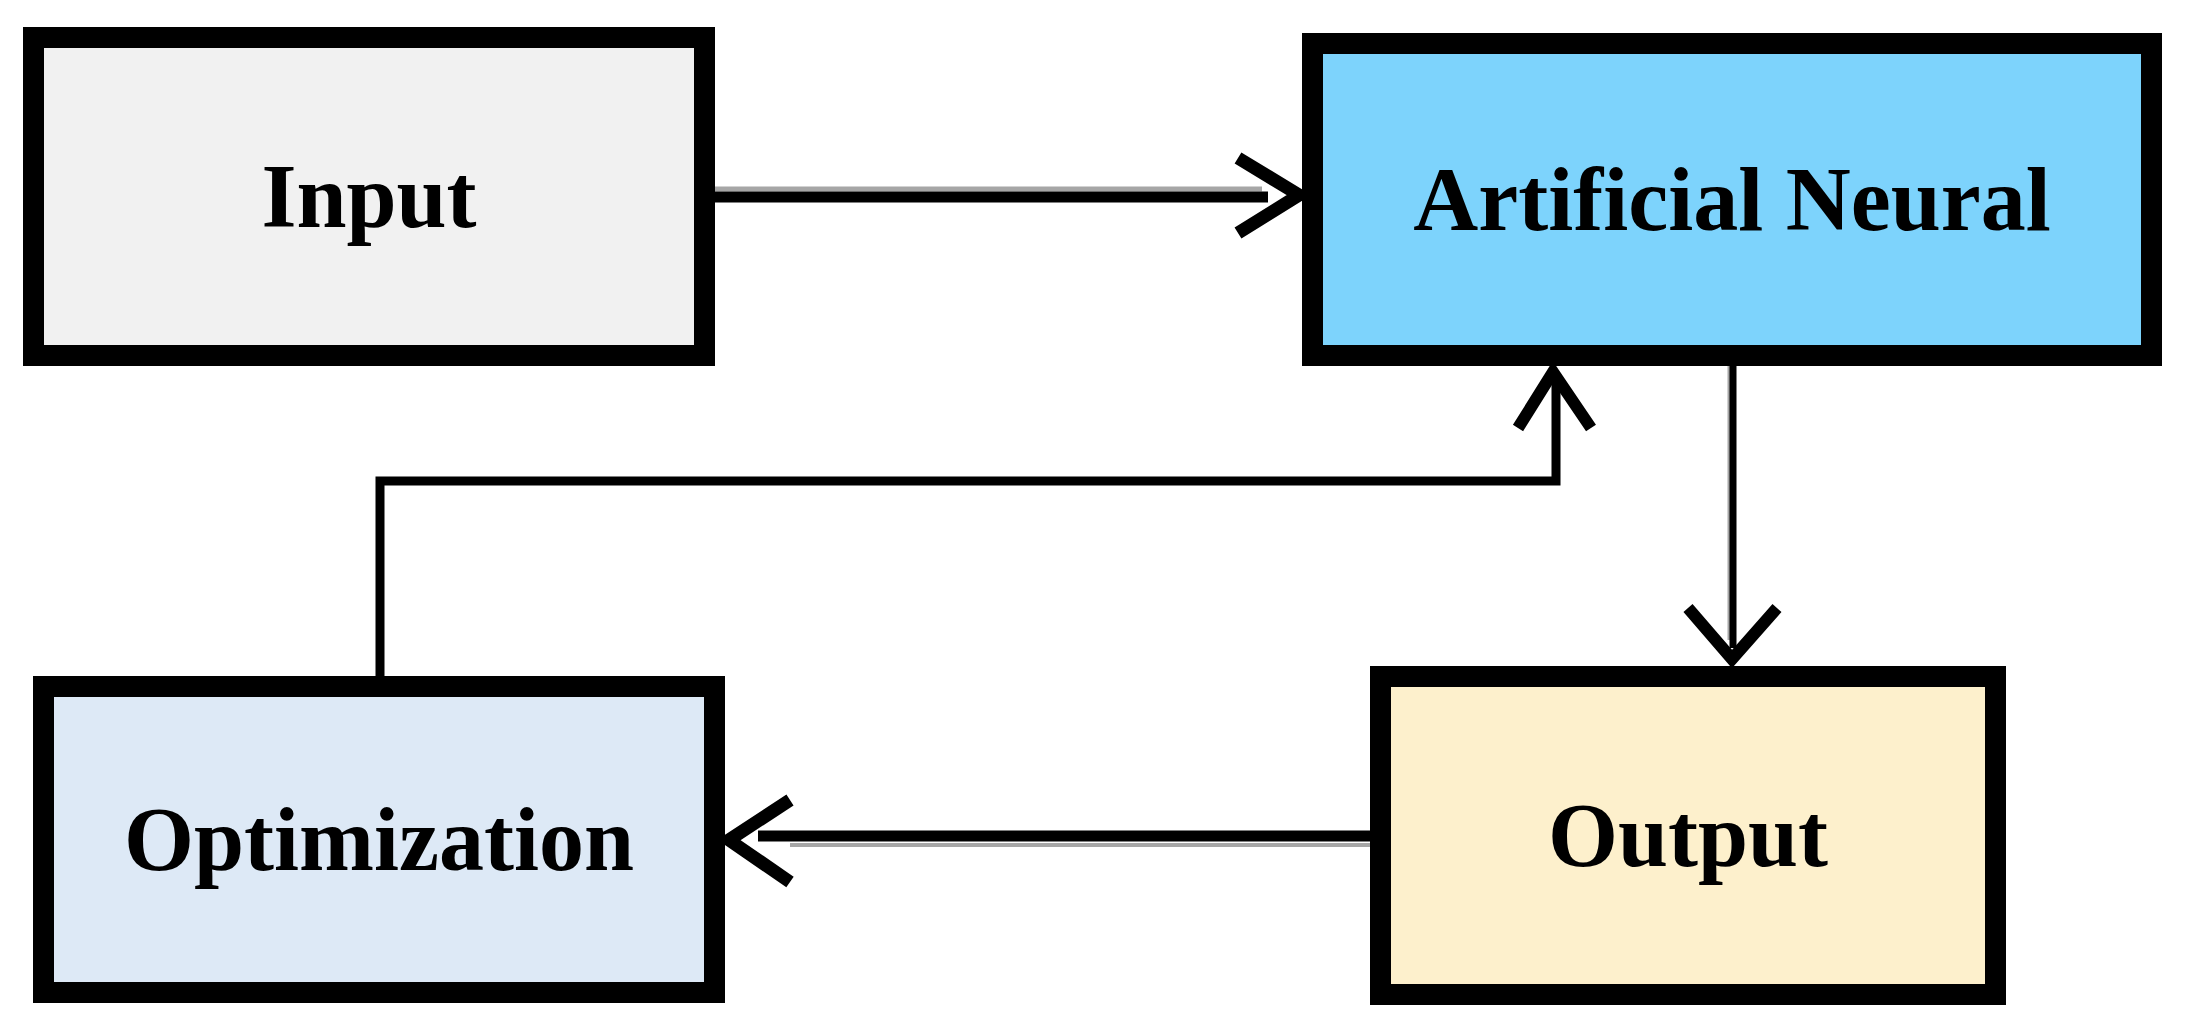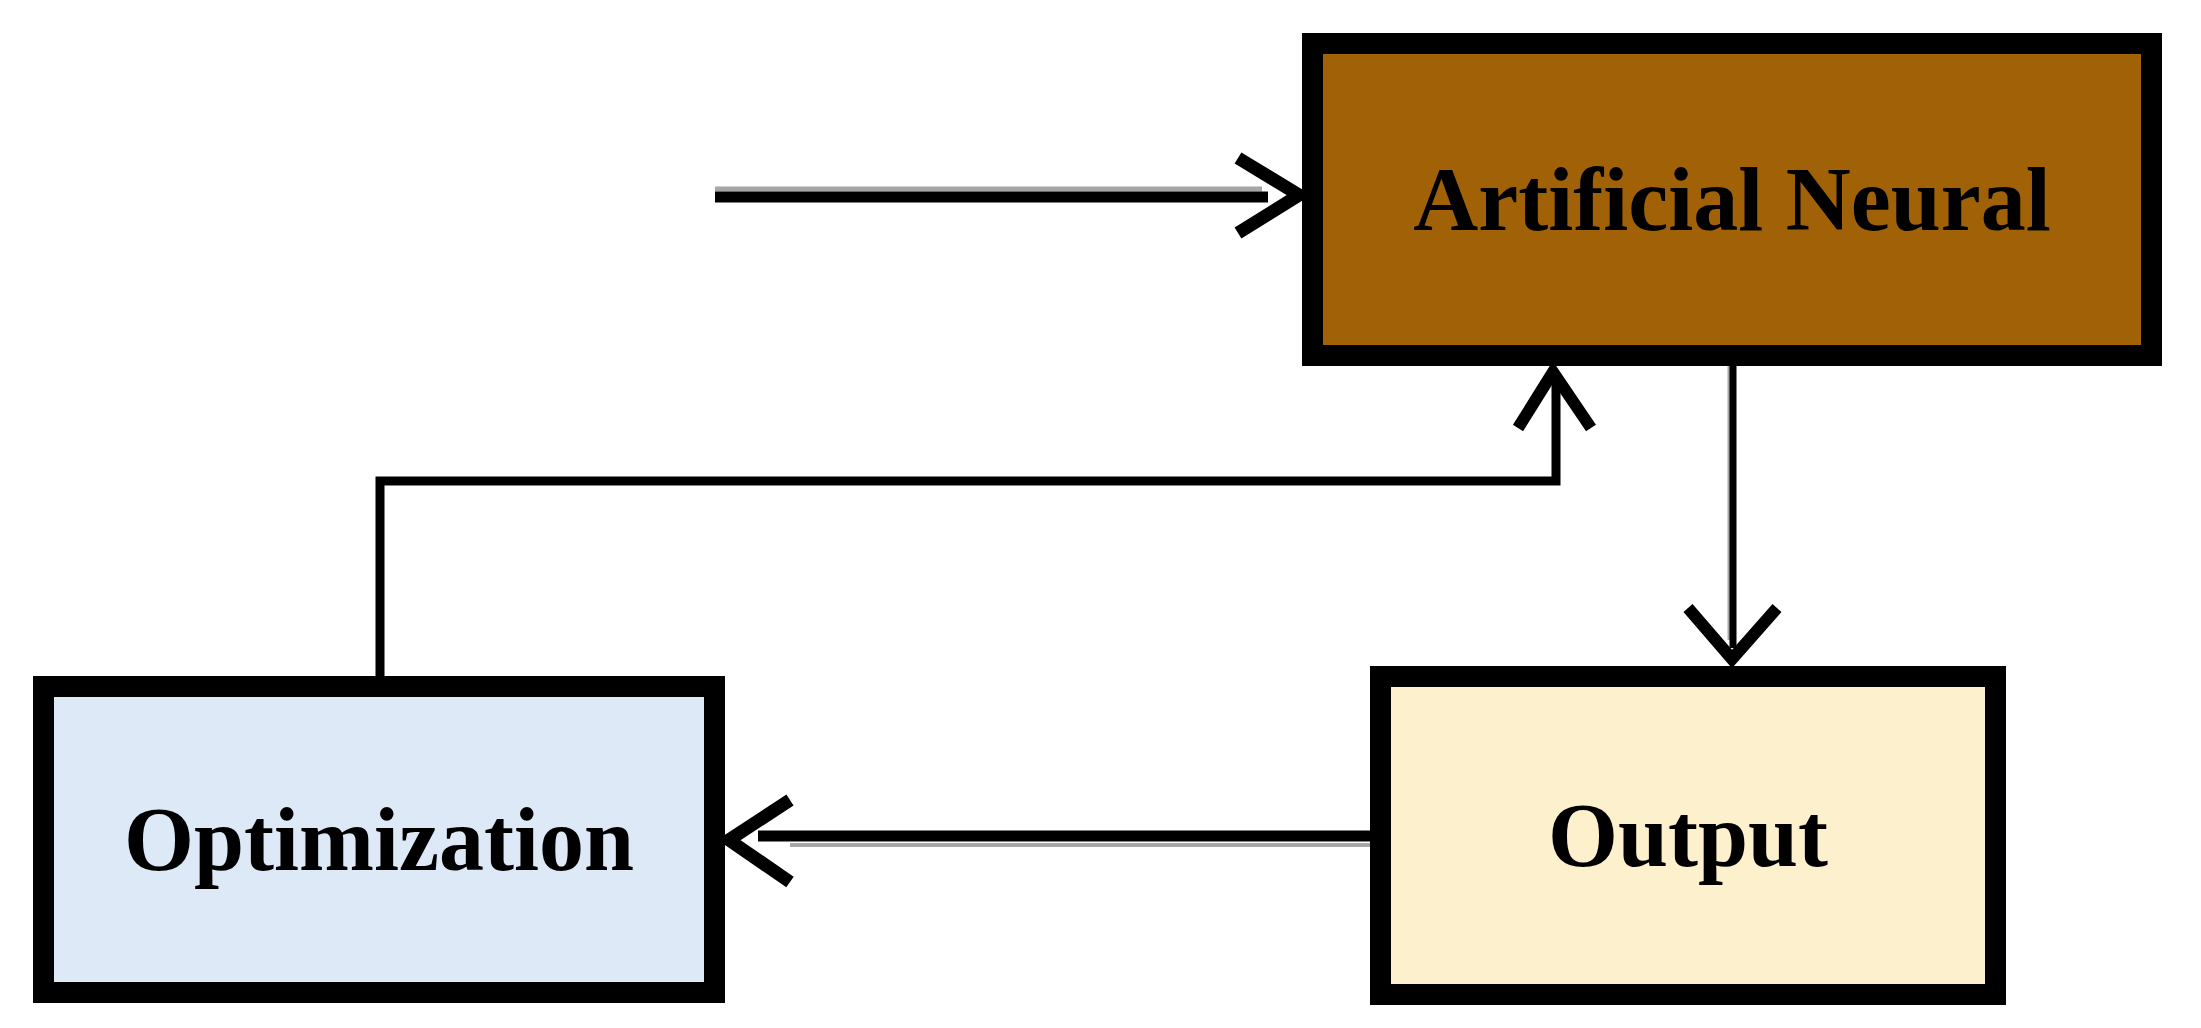--- a/index.html
+++ b/index.html
@@ -69,22 +69,25 @@
       <line class="edge-halo" x1="1370" y1="845" x2="790" y2="845" stroke-width="4"></line>
       <path class="arrowhead" d="M 790,800 L 729,840 L 790,882" stroke-width="13"></path>
     </g>
 
     <g>
       <polyline class="edge-line" points="380,678 380,481 1556,481 1556,378" stroke-width="9"></polyline>
       <path class="arrowhead" d="M 1518,428 L 1553,372 L 1591,428" stroke-width="12"></path>
     </g>
   </svg>
 
+  <div class="node node-input" style="background: rgb(241, 241, 241);">
+    <span class="node-label">Input</span>
+  </div>
 
-  <div class="node node-ann" style="background: #a16207;">
+  <div class="node node-ann" style="background: #7dd3fc;">
     <span class="node-label">Artificial Neural</span>
   </div>
 
   <div class="node node-optimization" style="background: rgb(221, 233, 246);">
     <span class="node-label">Optimization</span>
   </div>
 
   <div class="node node-output" style="background: rgb(253, 240, 204);">
     <span class="node-label">Output</span>
   </div>

